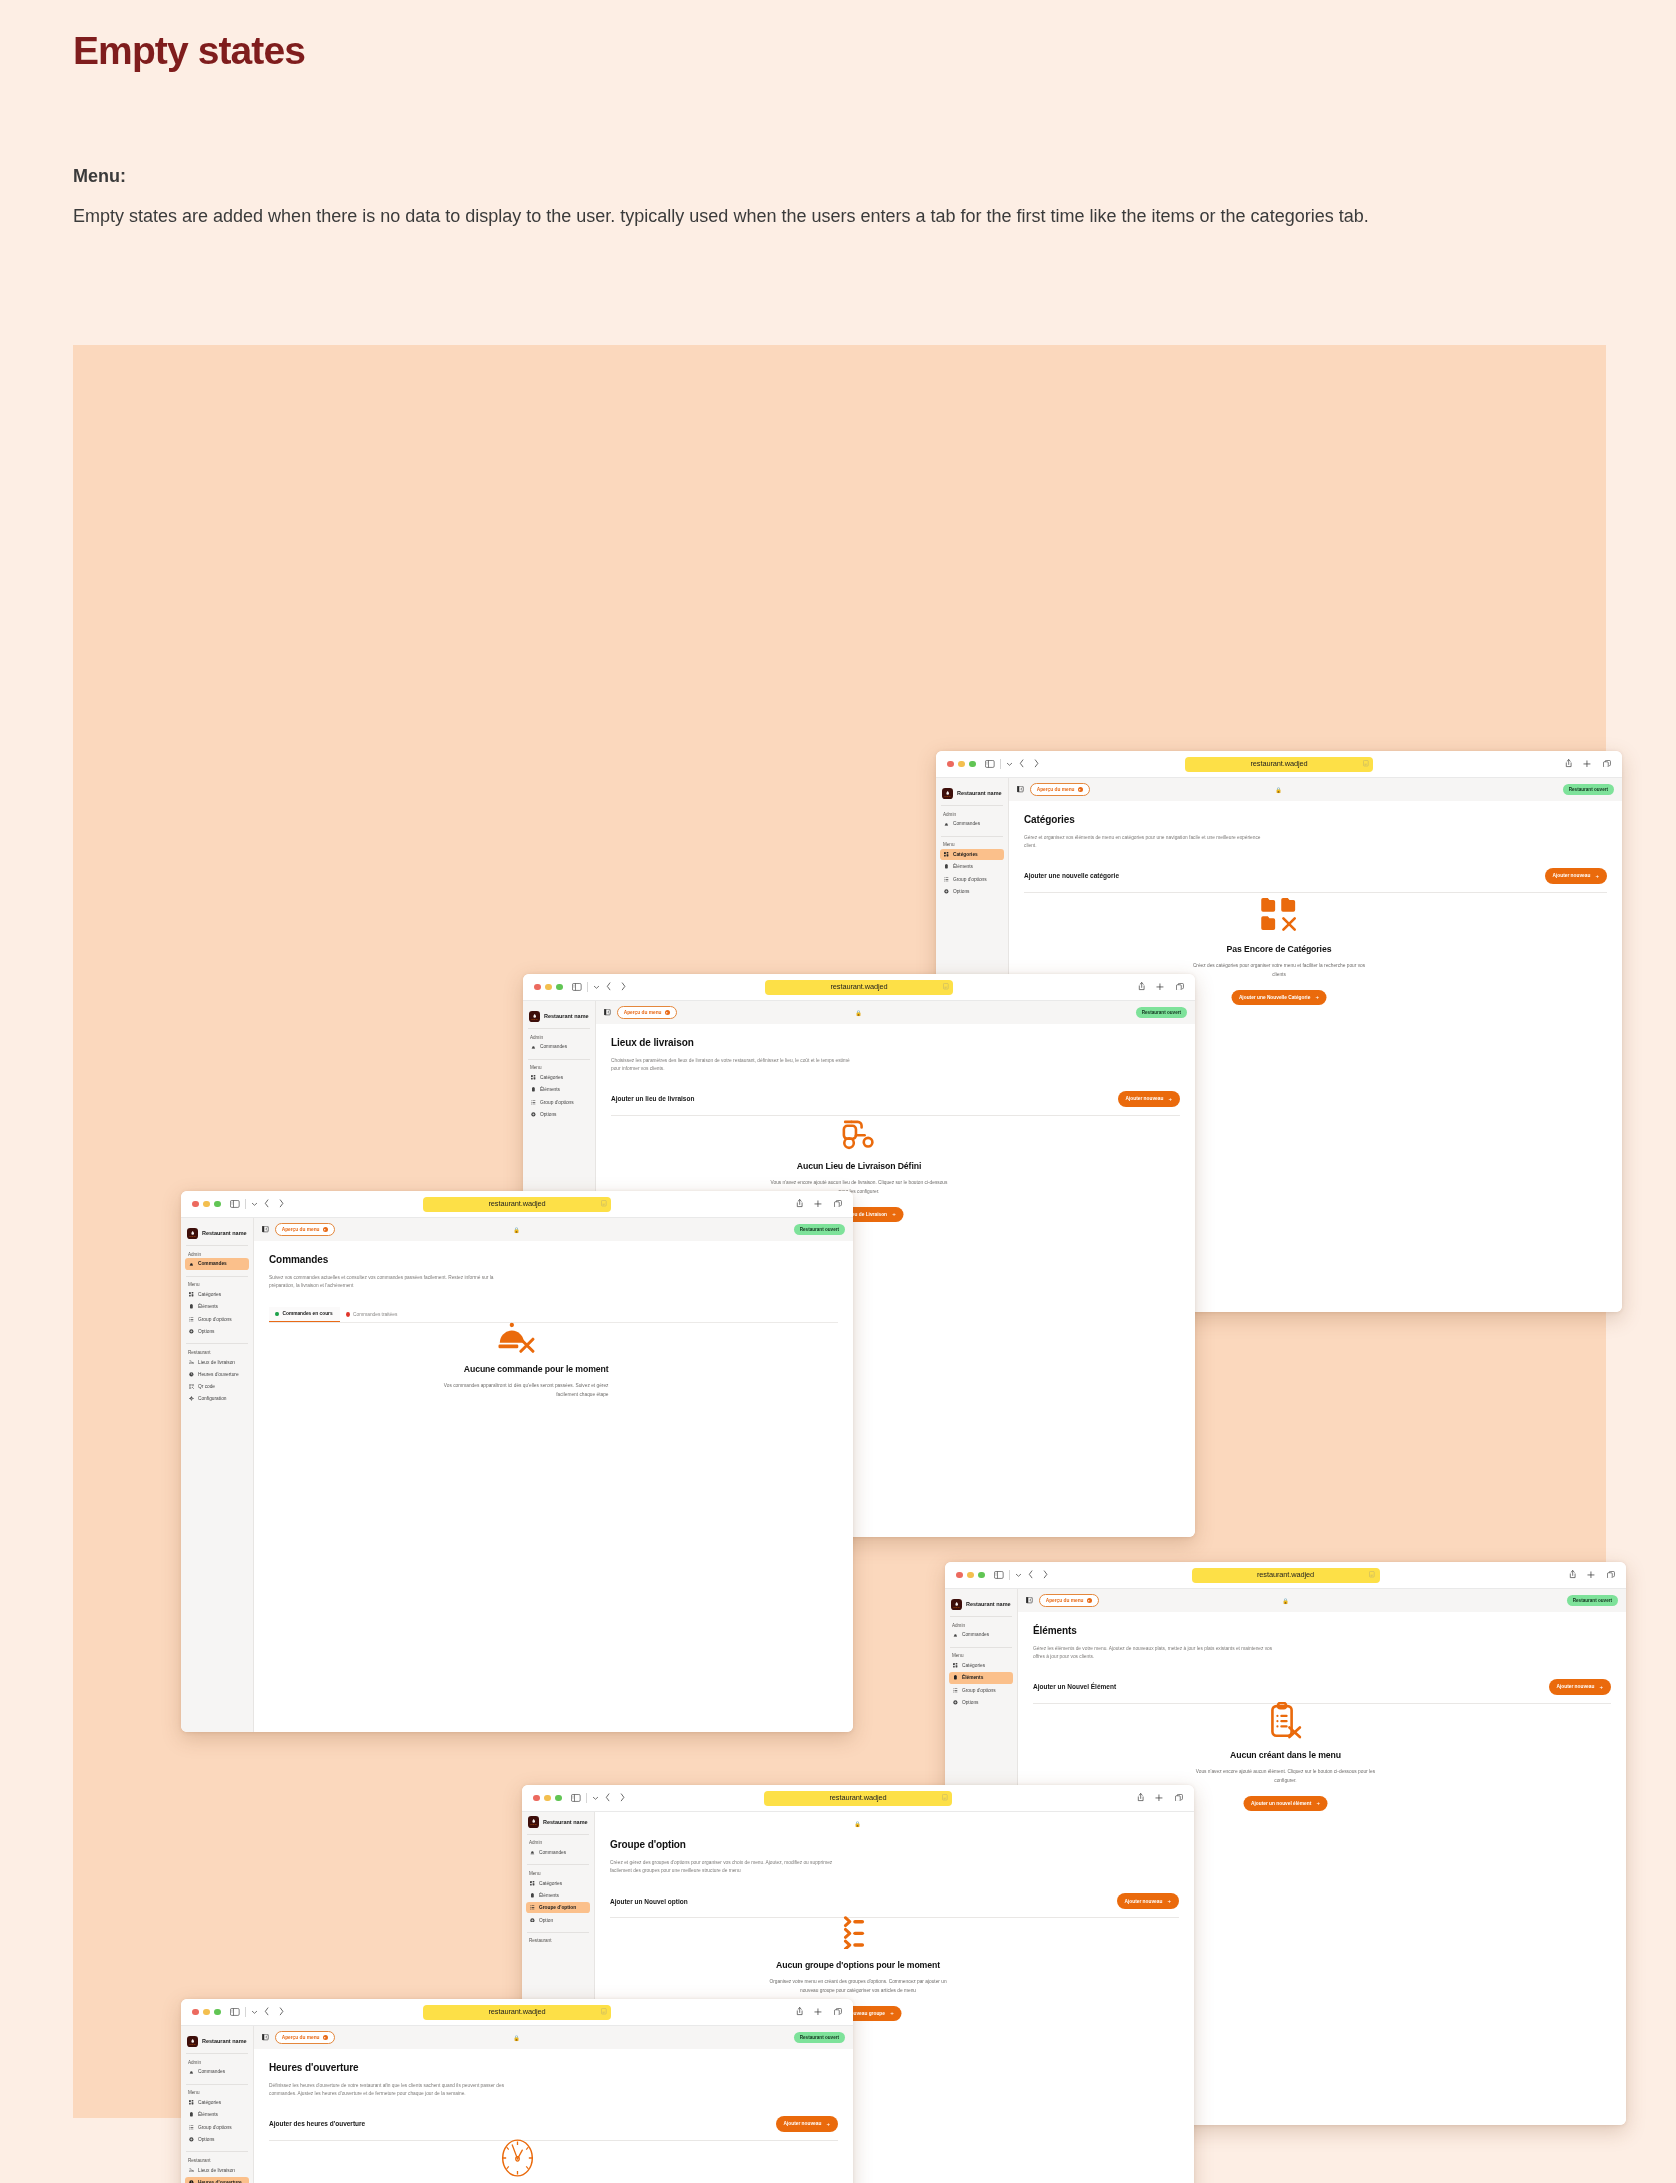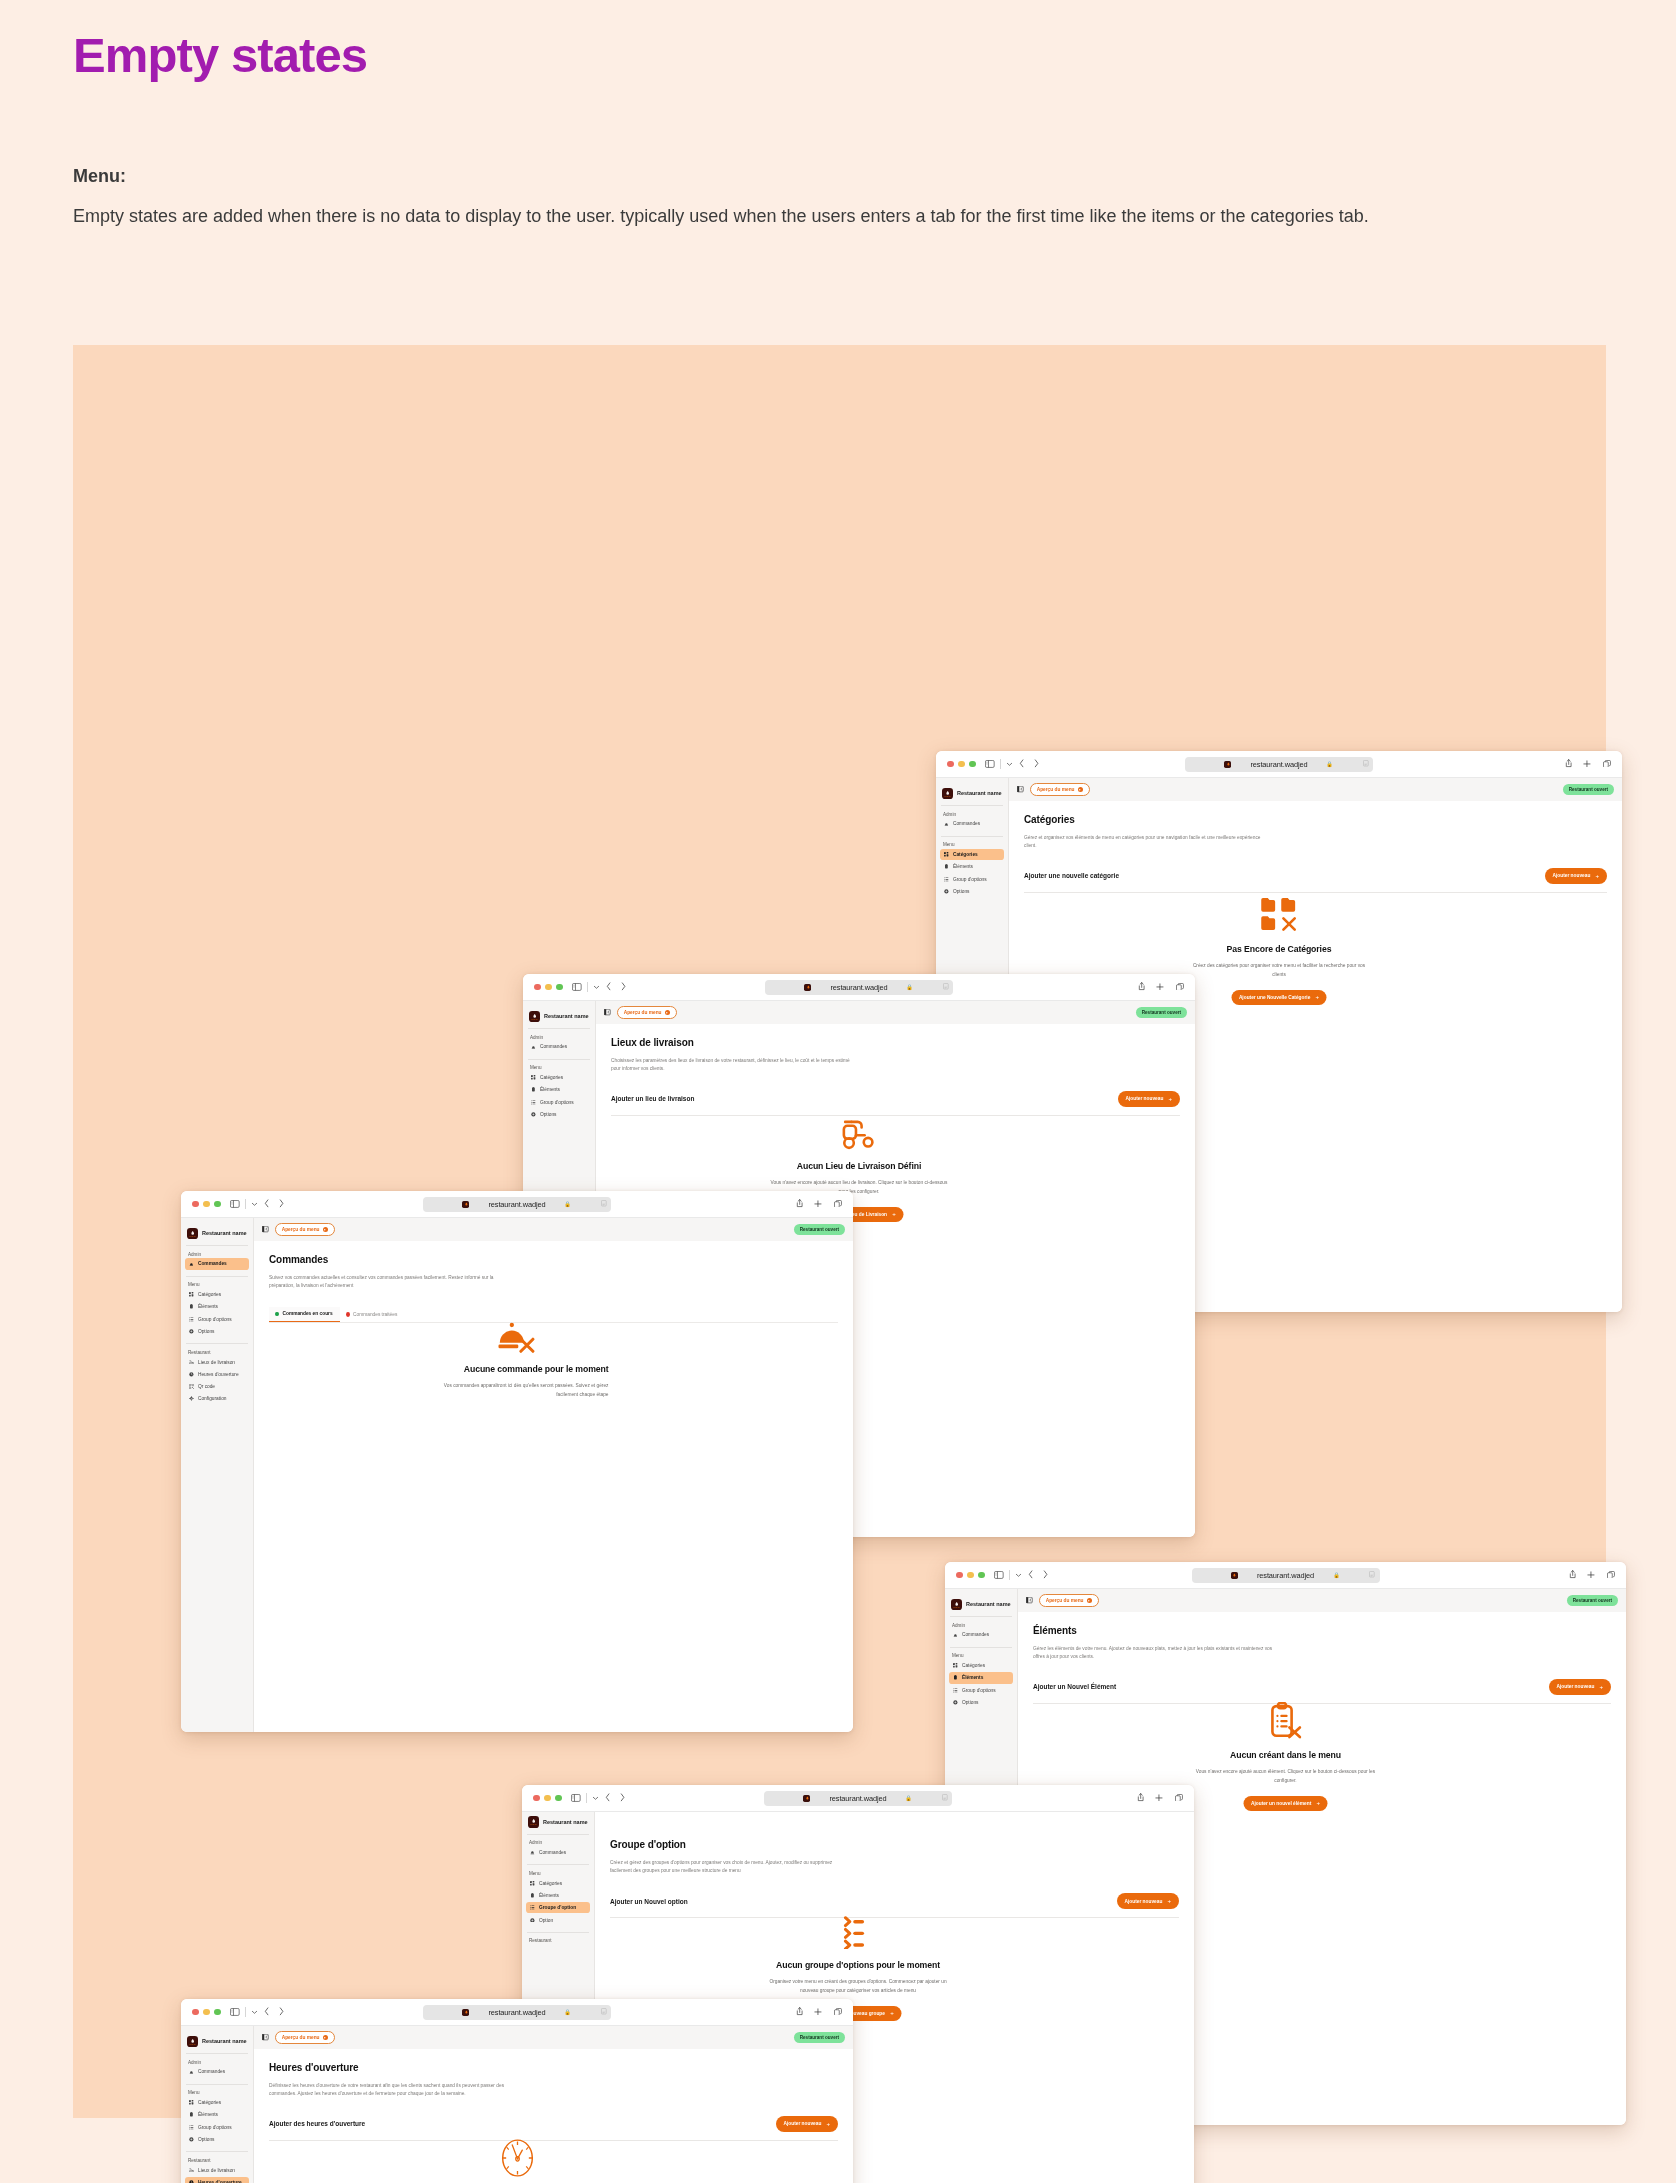--- a/index.html
+++ b/index.html
@@ -7,21 +7,21 @@
     width: 1677px; height: 2185px;
     background: #fdeee4;
     font-family: "Liberation Sans", sans-serif;
     overflow: hidden;
   }
   .page { position: relative; width: 1677px; height: 2185px; background: #fdeee4; }
 
   
   .hdr-title {
     position: absolute; left: 73px; top: 31px;
-    font-size: 49px; font-weight: 700; color: #a21caf;
+    font-size: 39px; font-weight: 700; color: #7f1d1d;
     letter-spacing: -0.9px; line-height: 1;
   }
   .goal-label {
     position: absolute; left: 73px; top: 166px;
     font-size: 18px; font-weight: 700; color: #3b3b3b;
   }
   .goal-text {
     position: absolute; left: 73px; top: 197px; width: 1520px;
     font-size: 18px; font-weight: 400; color: #3b3b3b; line-height: 1.32; margin-top: 8px;
   }
@@ -52,24 +52,24 @@
   .dot.y { background: #f3bf4f; }
   .dot.g { background: #61c554; }
   .sb-icon { margin-left: 9.6px; display: flex; align-items: center; }
   .sb-icon svg { display: block; }
   .sep-v { width: 0.4px; height: 9.6px; background: #d6d6d6; margin: 0 5.2px; }
   .chev { color: #4a4a4a; display: flex; align-items: center; }
   .navs { display: flex; align-items: center; gap: 9.6px; margin-left: 6.1px; }
   .addr-wrap { position: absolute; left: 0; right: 0; display: flex; justify-content: center; pointer-events: none; }
   .addr {
     pointer-events: auto;
-    background: #e5e5e5; border-radius: 3.9px;
+    background: #fde047; border-radius: 3.9px;
     height: 15px; min-width: 188px;
     display: flex; align-items: center; justify-content: center;
-    gap: 19px; padding: 0 6.1px; position: relative;
+    gap: 19px; padding: 0 6.1px; position: relative; flex-direction: column;
   }
   .addr-logo { width: 7px; height: 7px; border-radius: 1.7px; background: #3a0f0b; display:flex;align-items:center;justify-content:center; }
   .addr-url { font-size: 7.4px; color: #1e1e1e; letter-spacing: -0.1px; }
   .addr-lock { font-size: 5.7px; color: #6d6d6d; }
   .addr-reader { position: absolute; right: 4.4px; opacity: .55; }
   .chrome-right { margin-left: auto; display: flex; align-items: center; gap: 11.4px; color: #3c3c3c; }
 
   
   .app { display: flex; height: calc(100% - 27px); }
   .side {

